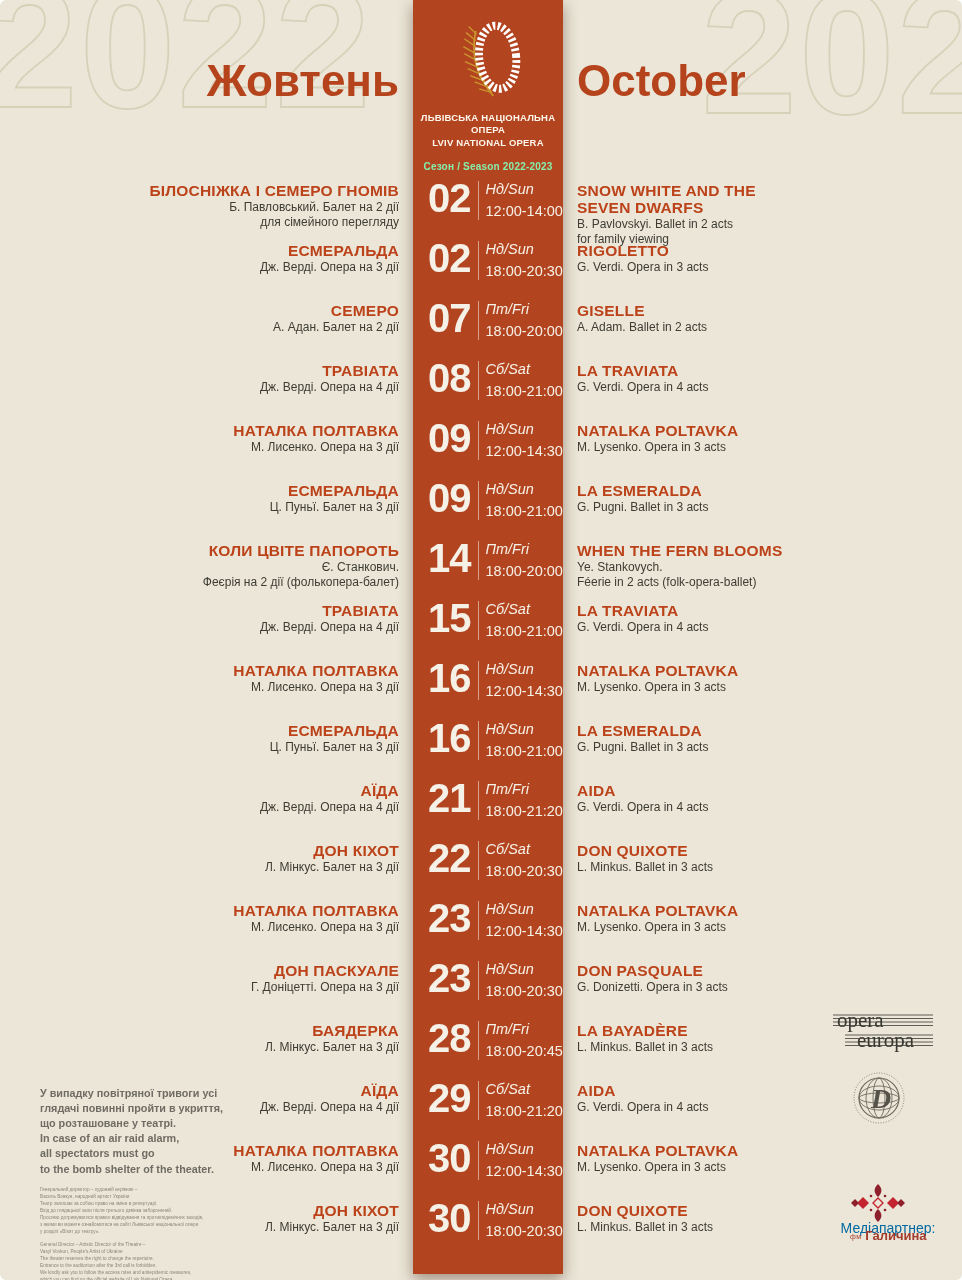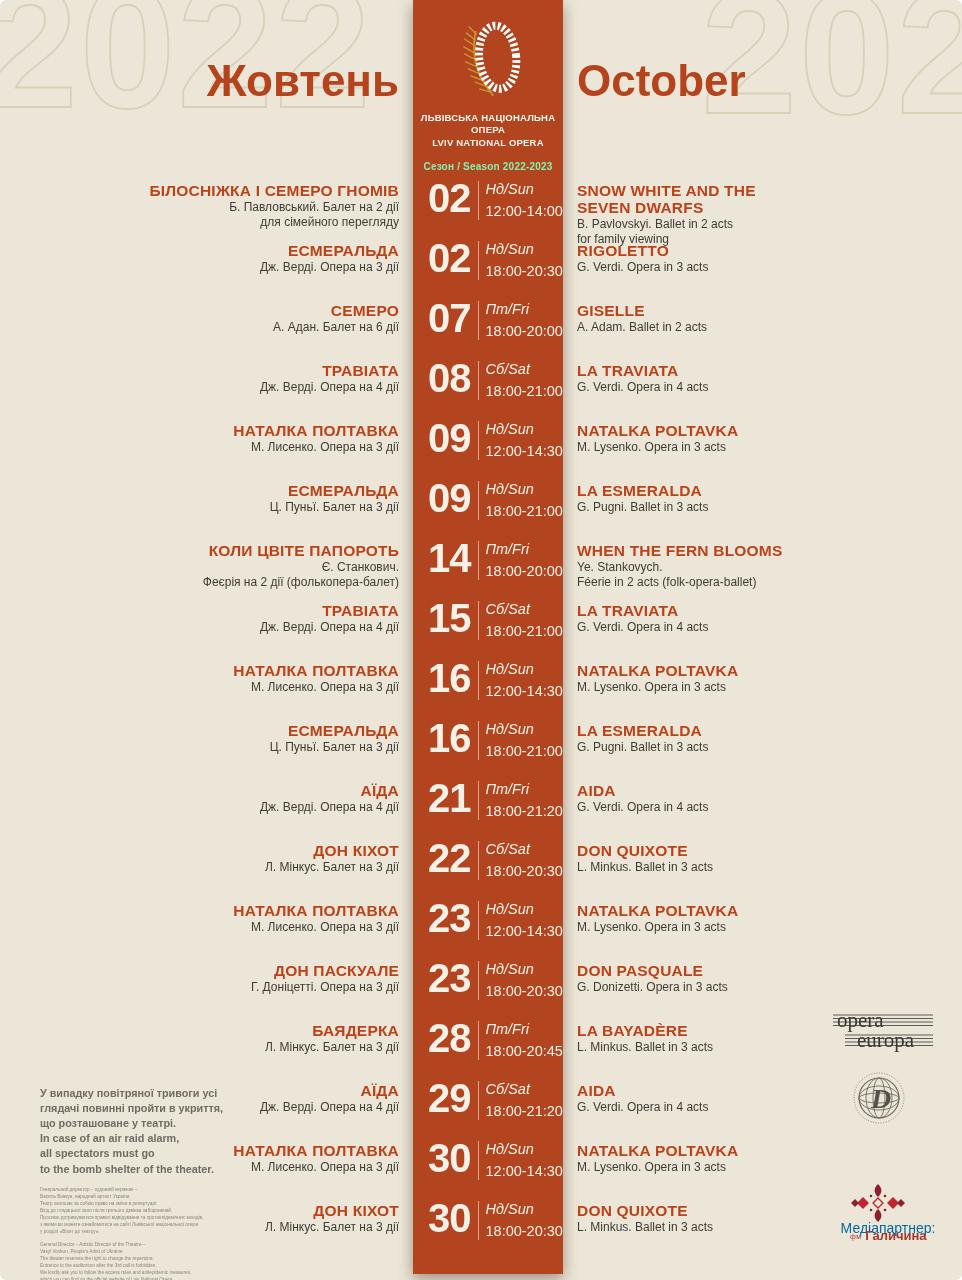--- a/index.html
+++ b/index.html
@@ -127,21 +127,21 @@
         </span>
       </div>
       <div class="cell-en">
         <div class="ev-title">RIGOLETTO</div>
         <div class="ev-note">G. Verdi. Opera in 3 acts</div>
       </div>
     </div>
       <div class="event-row">
       <div class="cell-uk">
         <div class="ev-title">СЕМЕРО</div>
-        <div class="ev-note">А. Адан. Балет на 6 дії</div>
+        <div class="ev-note">А. Адан. Балет на 2 дії</div>
       </div>
       <div class="cell-date">
         <span class="date-num">07</span>
         <span class="date-divider"></span>
         <span class="date-info">
           <span class="ev-day">Пт/Fri</span>
           <span class="ev-time">18:00-20:00</span>
         </span>
       </div>
       <div class="cell-en">

